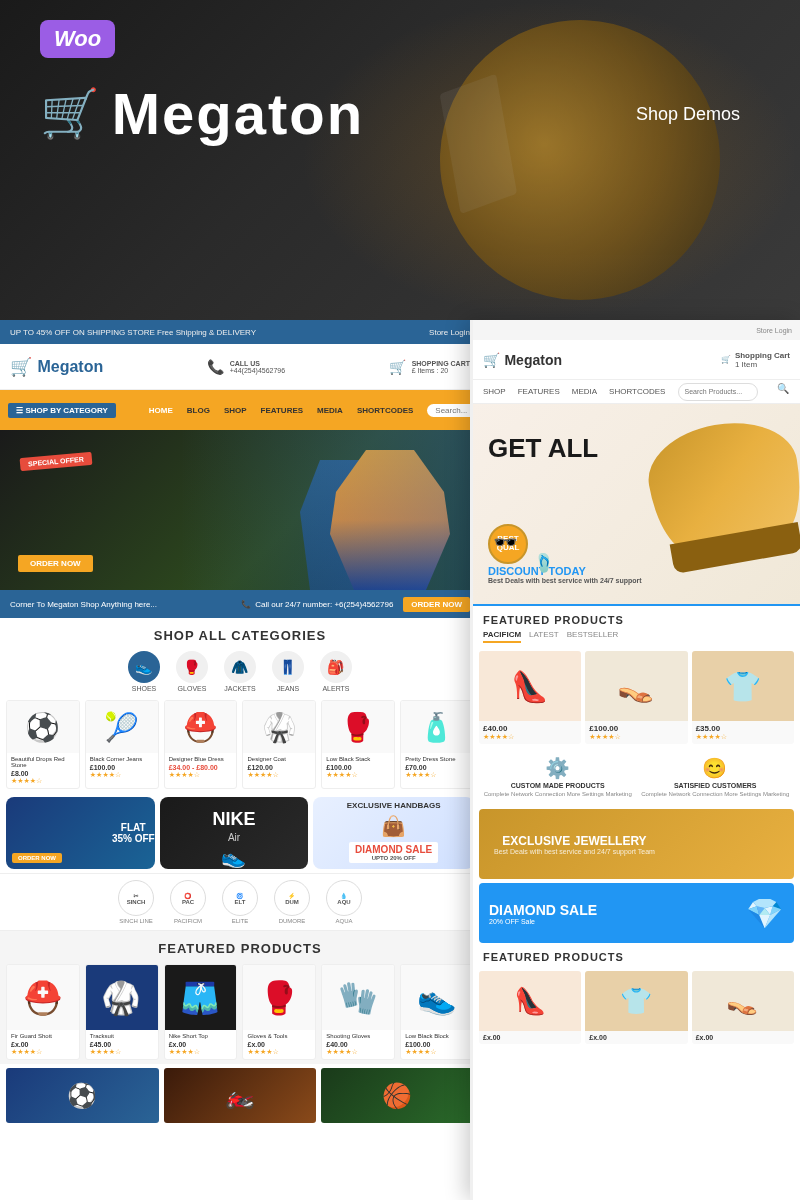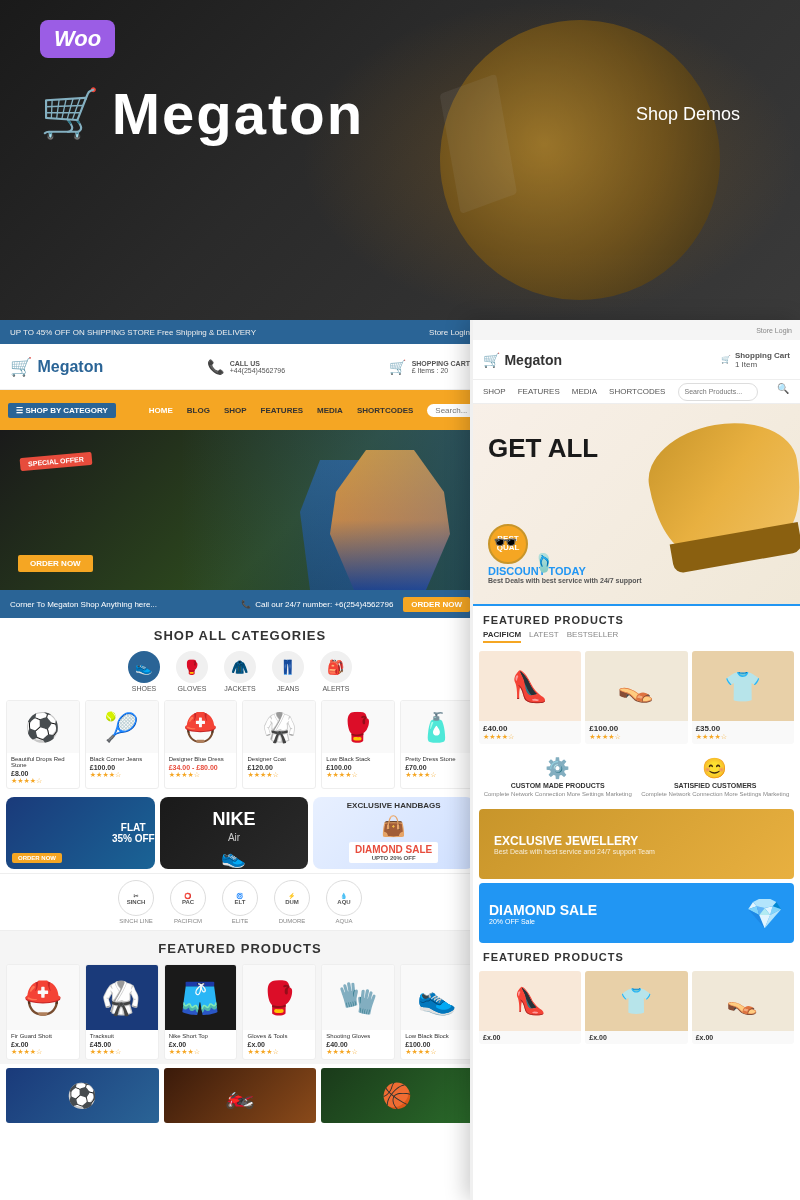--- a/index.html
+++ b/index.html
@@ -668,21 +668,21 @@
       background: linear-gradient(135deg, #c8952a, #e8b040);
       display: flex;
       align-items: center;
       padding: 0 15px;
       margin: 4px 6px;
       border-radius: 4px;
       position: relative;
       overflow: hidden;
     }
     .r-jewellery-text { color: white; }
-    .r-jewellery-text h3 { font-size: 12px; font-weight: 900; }
+    .r-jewellery-text h3 { font-size: 12px; font-weight: 900; text-align: center; }
     .r-jewellery-text p { font-size: 7px; opacity: 0.8; }
 
     .r-diamond-promo {
       background: #2196f3;
       color: white;
       padding: 8px 10px;
       margin: 4px 6px;
       border-radius: 4px;
       display: flex;
       align-items: center;

